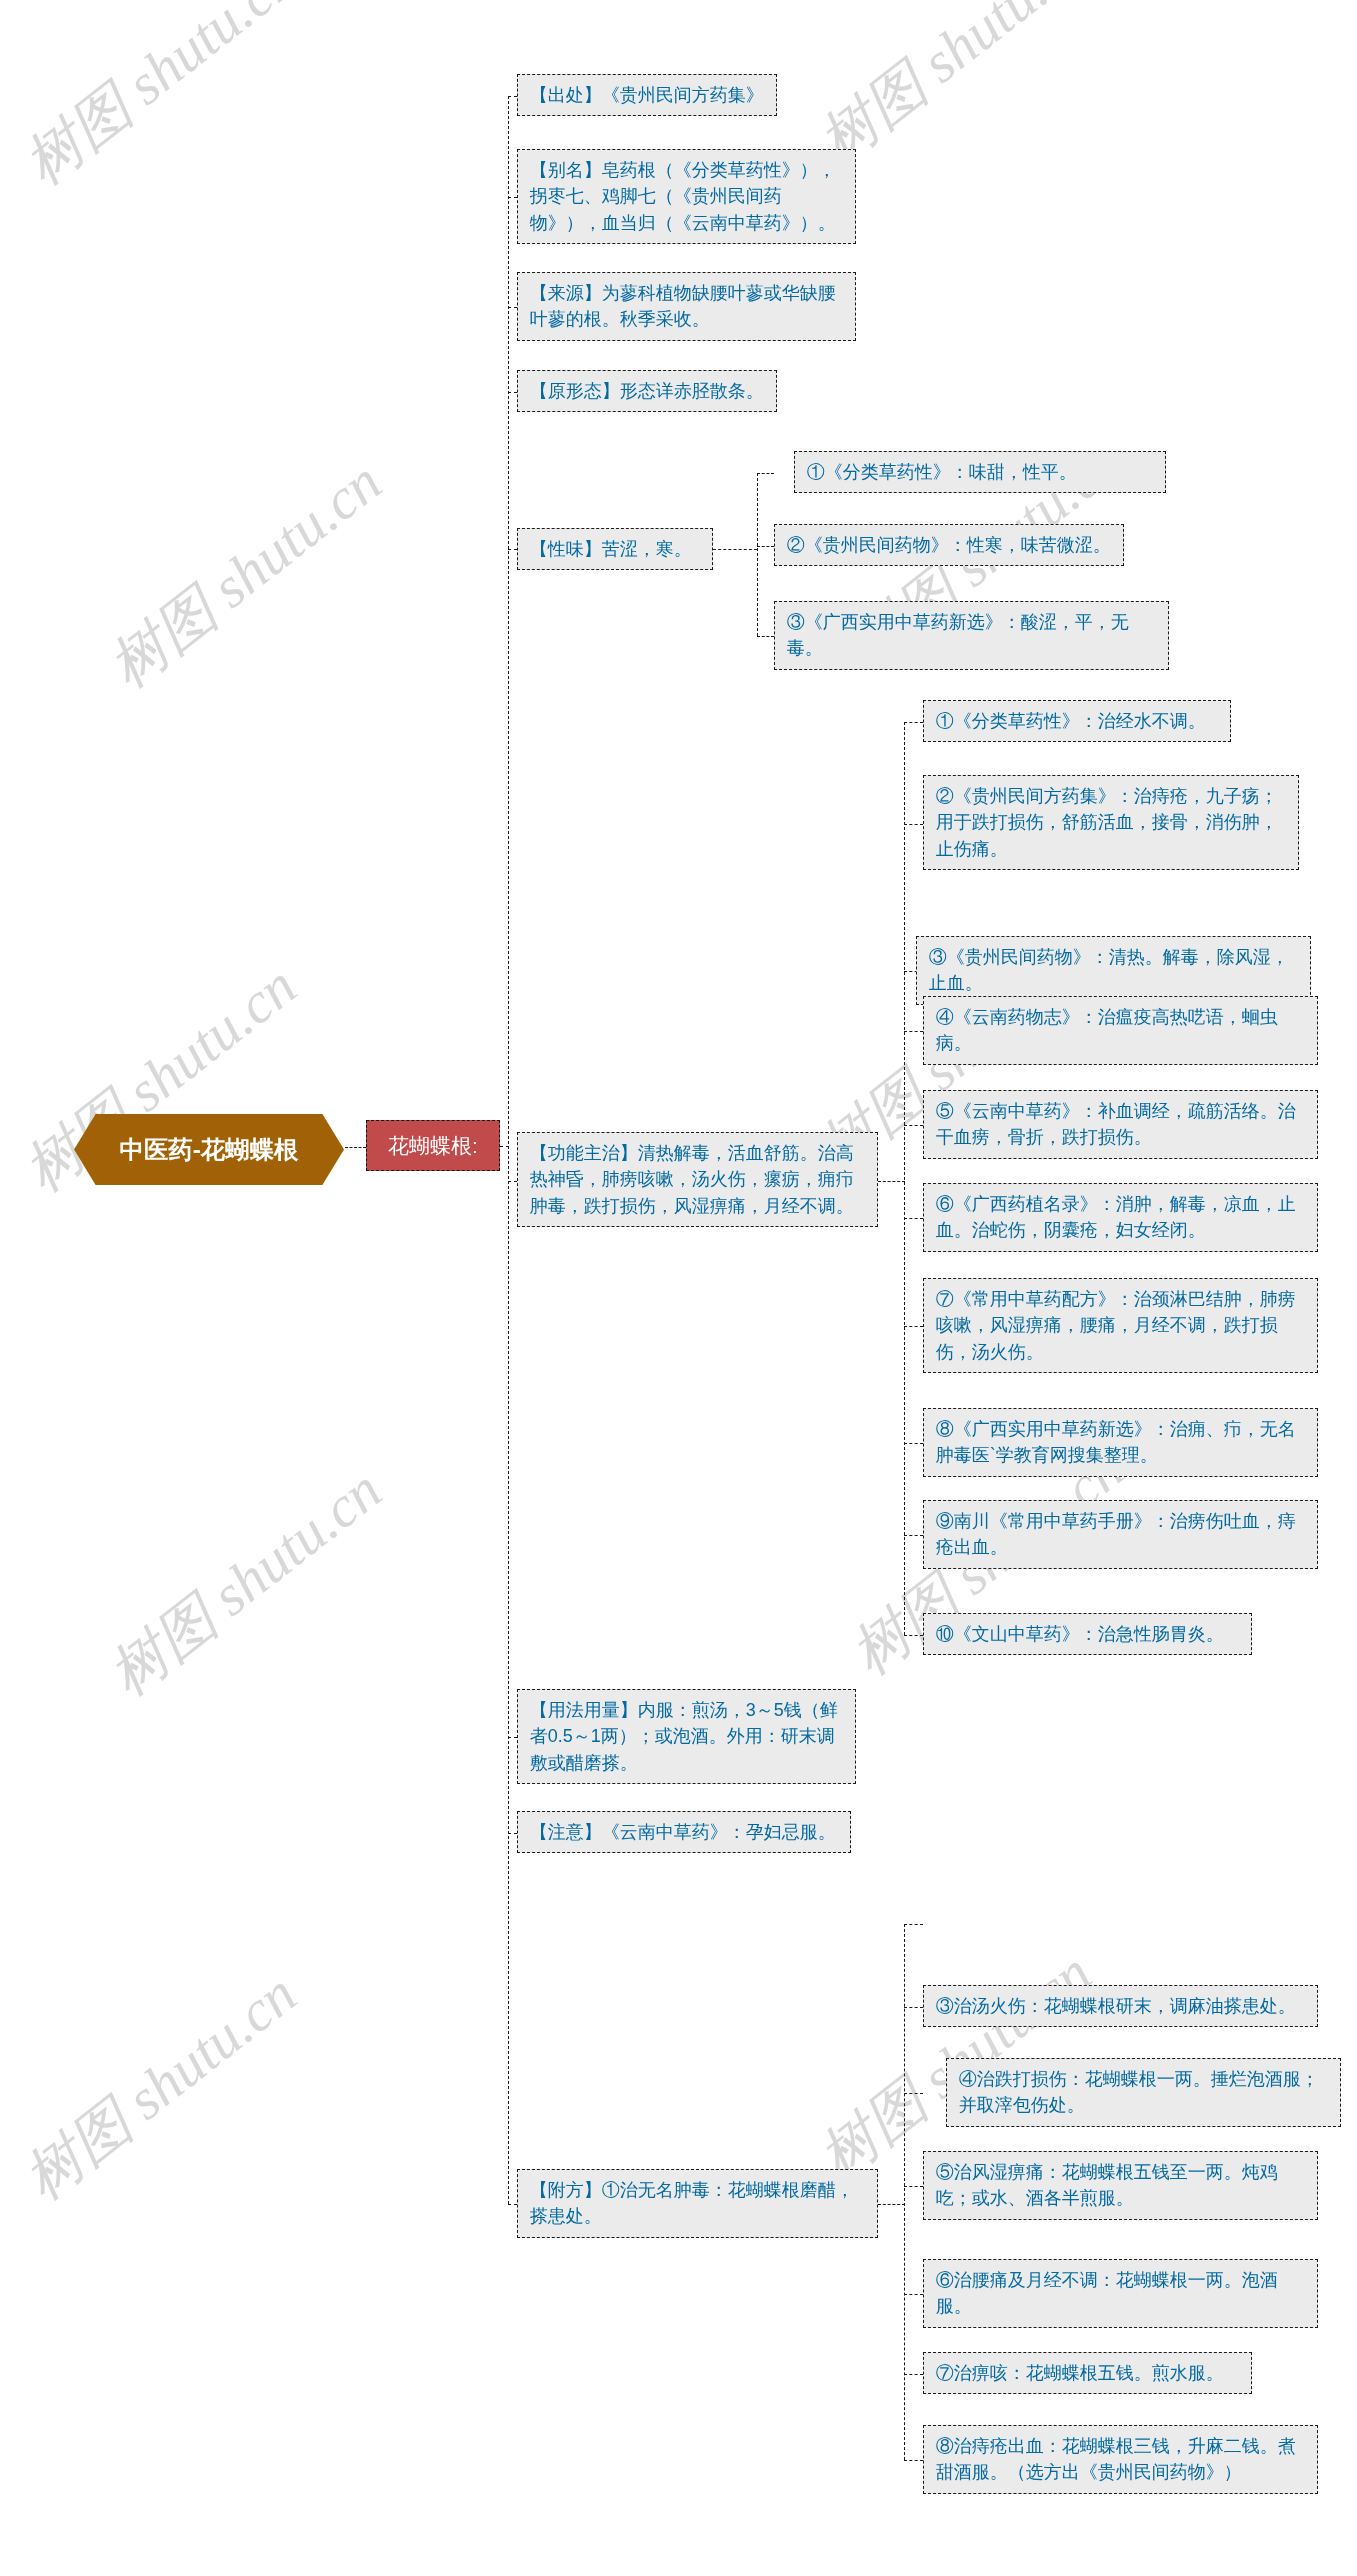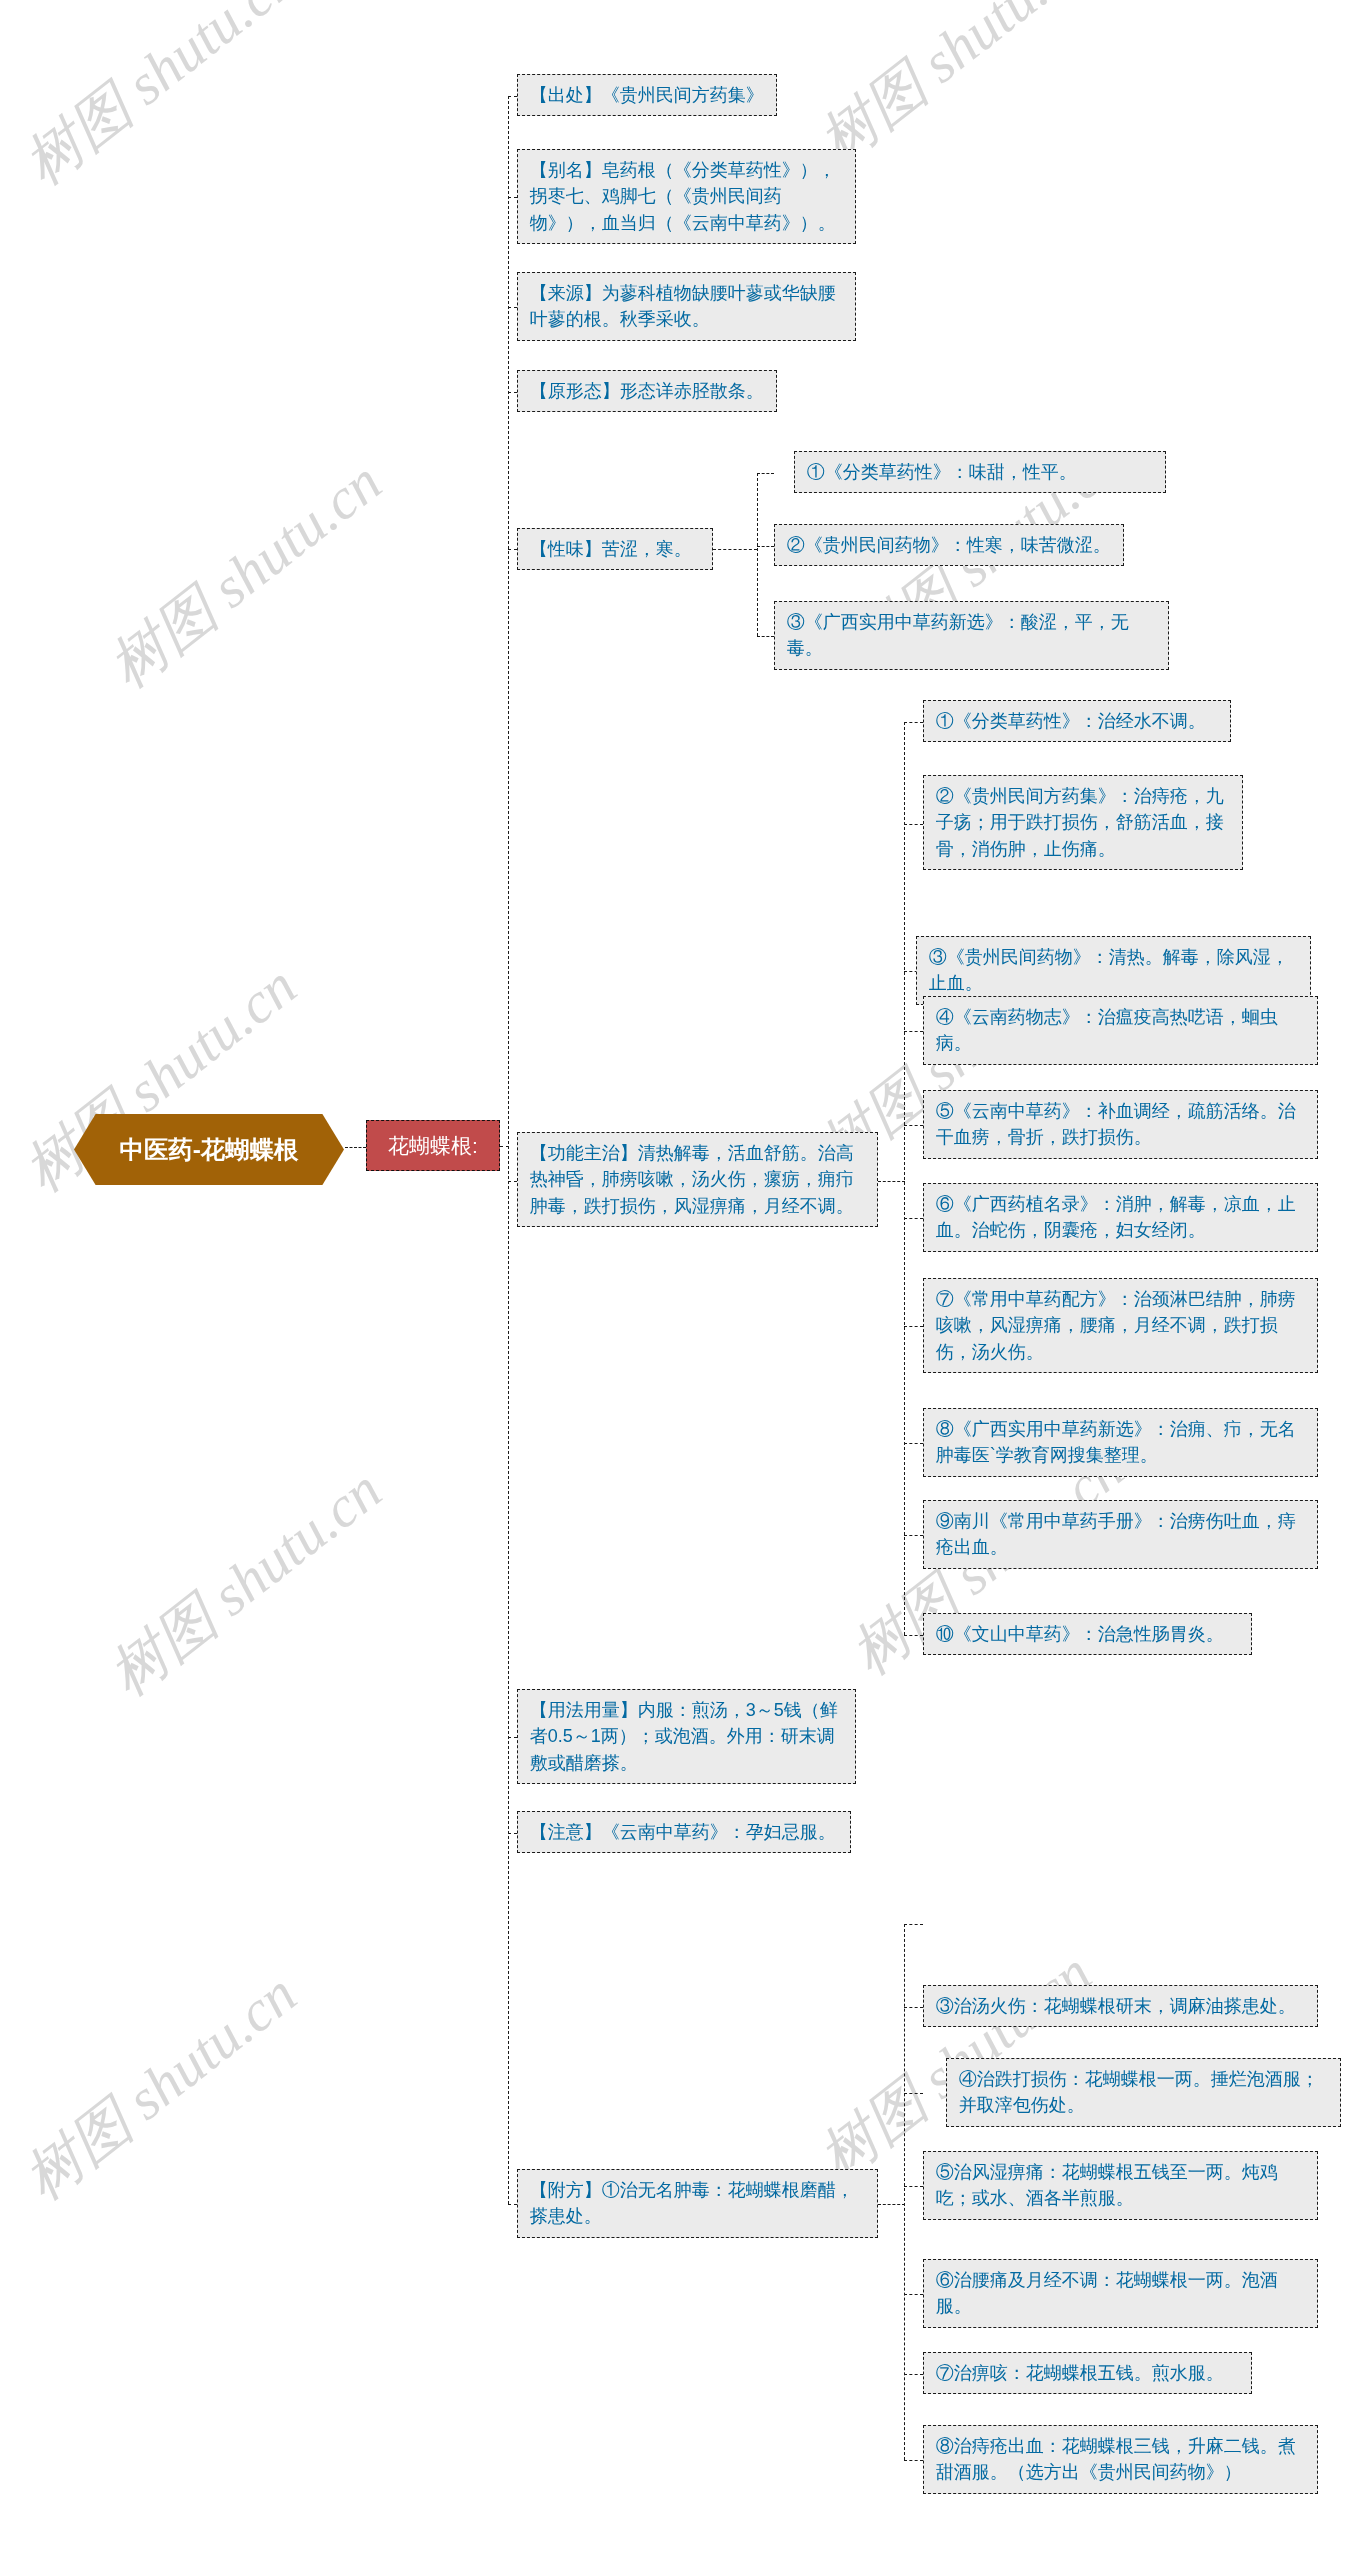--- a/index.html
+++ b/index.html
@@ -151,21 +151,21 @@
   <div class="node" style="left:517px;top:1132px;width:361px">【功能主治】清热解毒，活血舒筋。治高热神昏，肺痨咳嗽，汤火伤，瘰疬，痈疖肿毒，跌打损伤，风湿痹痛，月经不调。</div>
   <div class="node" style="left:517px;top:1689px;width:339px">【用法用量】内服：煎汤，3～5钱（鲜者0.5～1两）；或泡酒。外用：研末调敷或醋磨搽。</div>
   <div class="node" style="left:517px;top:1811px;width:334px">【注意】《云南中草药》：孕妇忌服。</div>
   <div class="node" style="left:517px;top:2169px;width:361px">【附方】①治无名肿毒：花蝴蝶根磨醋，搽患处。</div>
 
   <div class="node" style="left:794px;top:451px;width:372px">①《分类草药性》：味甜，性平。</div>
   <div class="node" style="left:774px;top:524px;width:350px">②《贵州民间药物》：性寒，味苦微涩。</div>
   <div class="node" style="left:774px;top:601px;width:395px">③《广西实用中草药新选》：酸涩，平，无毒。</div>
 
   <div class="node" style="left:923px;top:700px;width:308px">①《分类草药性》：治经水不调。</div>
-  <div class="node" style="left:923px;top:775px;width:320px">②《贵州民间方药集》：治痔疮，九子疡；用于跌打损伤，舒筋活血，接骨，消伤肿，止伤痛。</div>
+  <div class="node" style="left:923px;top:775px;width:376px">②《贵州民间方药集》：治痔疮，九子疡；用于跌打损伤，舒筋活血，接骨，消伤肿，止伤痛。</div>
   <div class="node" style="left:916px;top:936px;width:395px">③《贵州民间药物》：清热。解毒，除风湿，止血。</div>
   <div class="node" style="left:923px;top:996px;width:395px">④《云南药物志》：治瘟疫高热呓语，蛔虫病。</div>
   <div class="node" style="left:923px;top:1090px;width:395px">⑤《云南中草药》：补血调经，疏筋活络。治干血痨，骨折，跌打损伤。</div>
   <div class="node" style="left:923px;top:1183px;width:395px">⑥《广西药植名录》：消肿，解毒，凉血，止血。治蛇伤，阴囊疮，妇女经闭。</div>
   <div class="node" style="left:923px;top:1278px;width:395px">⑦《常用中草药配方》：治颈淋巴结肿，肺痨咳嗽，风湿痹痛，腰痛，月经不调，跌打损伤，汤火伤。</div>
   <div class="node" style="left:923px;top:1408px;width:395px">⑧《广西实用中草药新选》：治痈、疖，无名肿毒医`学教育网搜集整理。</div>
   <div class="node" style="left:923px;top:1500px;width:395px">⑨南川《常用中草药手册》：治痨伤吐血，痔疮出血。</div>
   <div class="node" style="left:923px;top:1613px;width:329px">⑩《文山中草药》：治急性肠胃炎。</div>
 
   <div class="node" style="left:923px;top:1985px;width:395px">③治汤火伤：花蝴蝶根研末，调麻油搽患处。</div>

